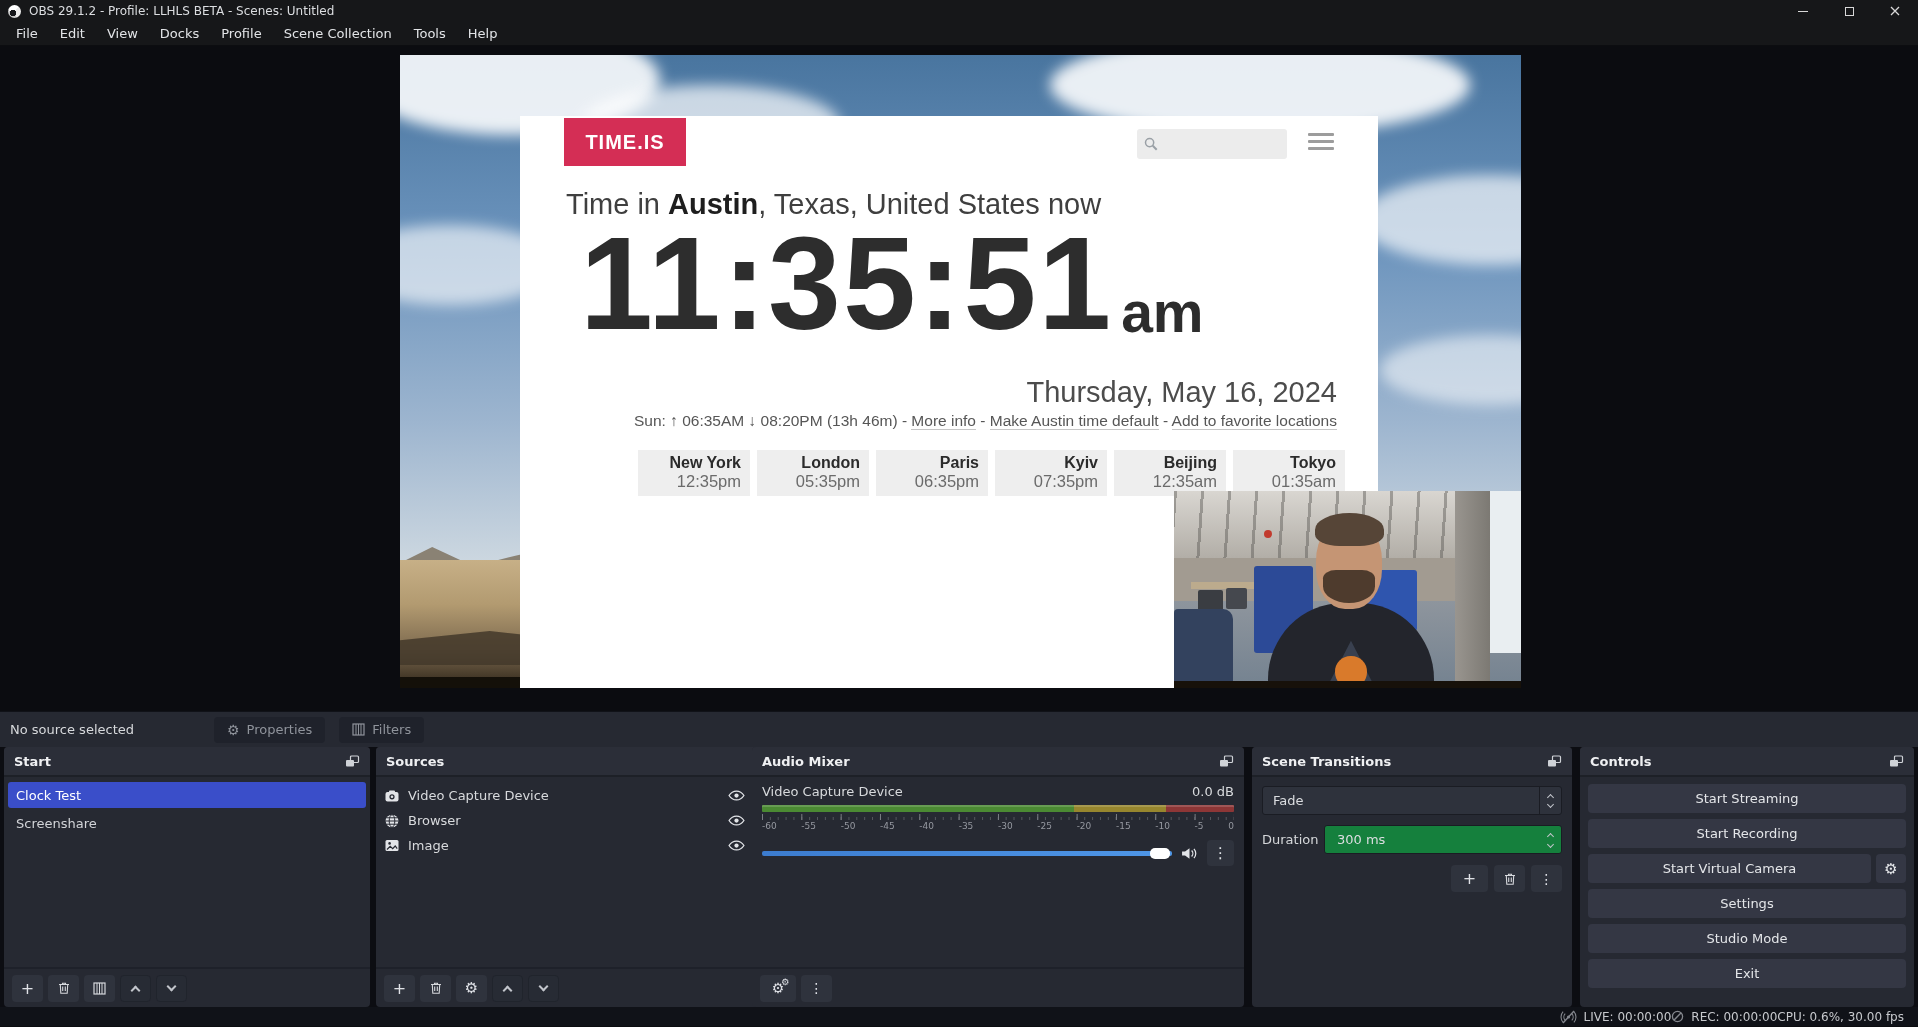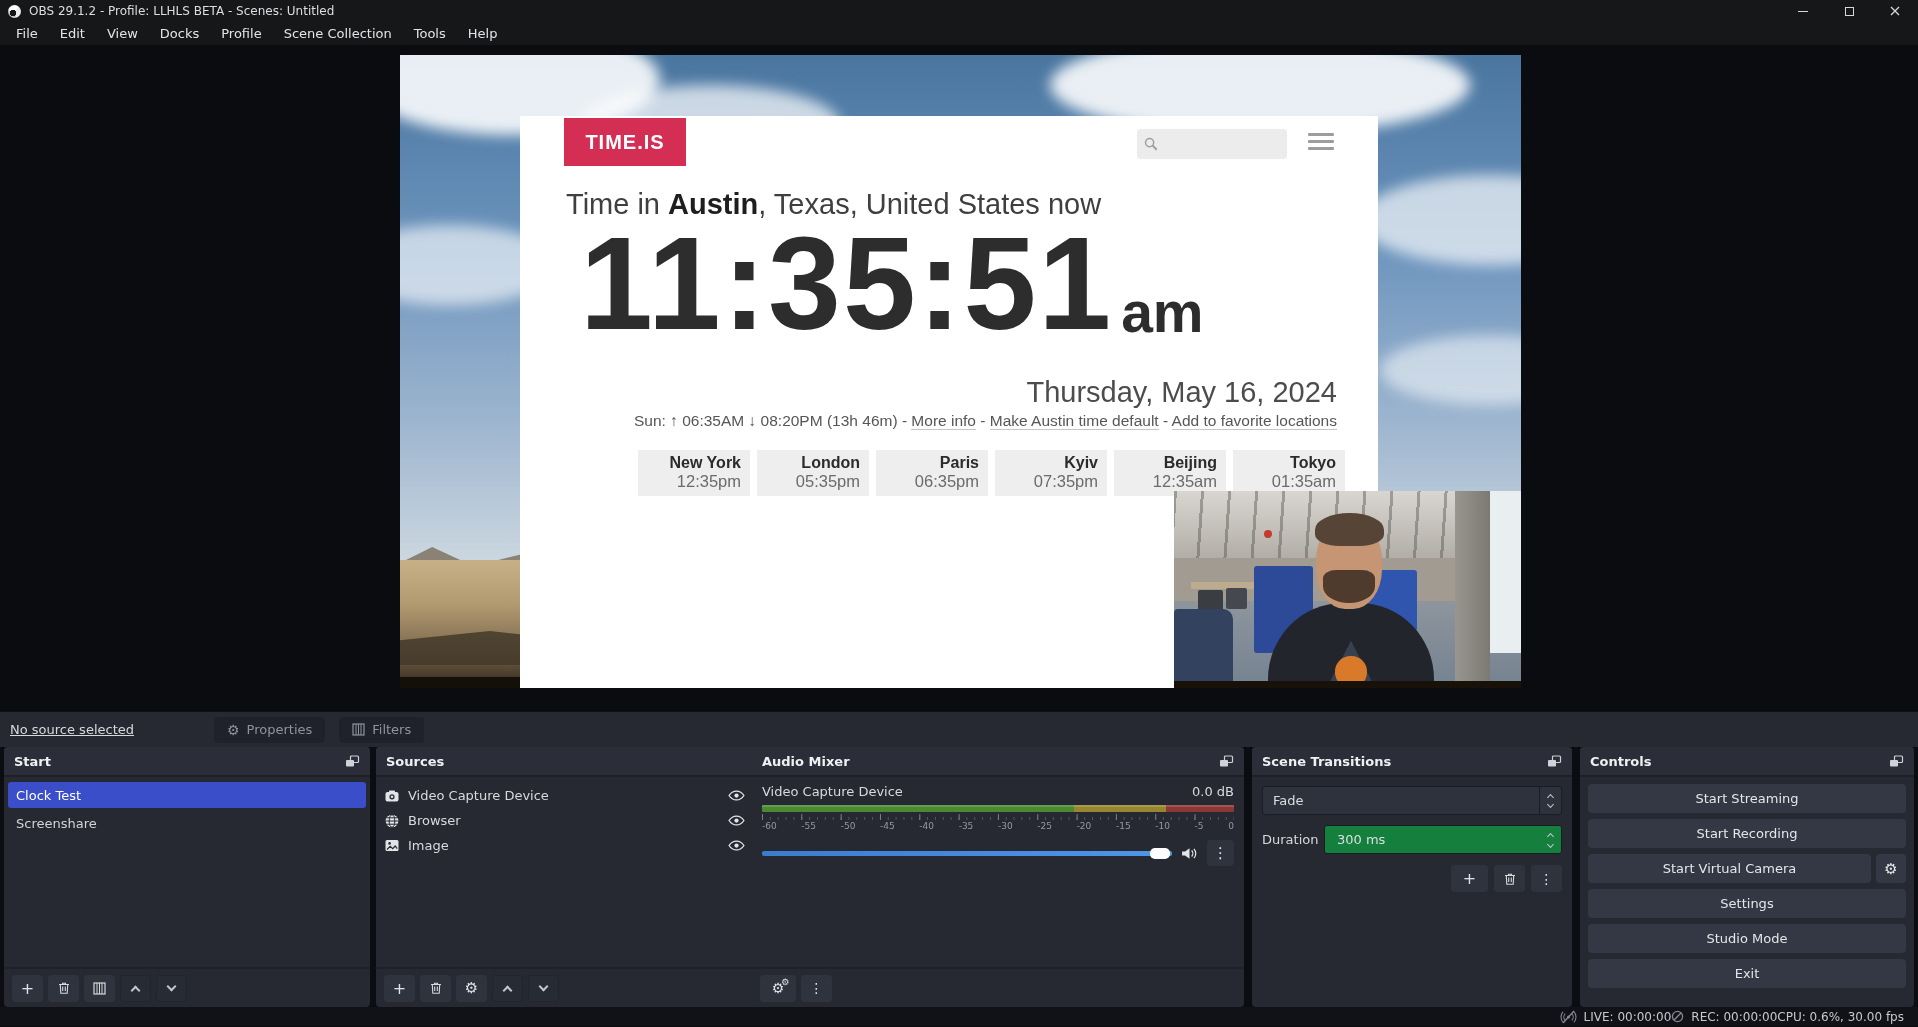--- a/index.html
+++ b/index.html
@@ -83,21 +83,21 @@
   .wc-body{left:27%;top:57%;width:48%;height:43%;background:#23252c;border-radius:45% 45% 0 0 / 90% 90% 0 0;}
   .wc-shirt{left:44%;top:76%;width:14%;height:24%;background:#39404f;clip-path:polygon(50% 0,0 100%,100% 100%);}
   .wc-logo{left:46.5%;top:84%;width:9%;height:16%;background:#d97a2b;border-radius:50%;}
   .wc-head{left:41%;top:14%;width:19%;height:46%;background:#c59574;border-radius:46% 46% 44% 44%;}
   .wc-hair{left:40.5%;top:11%;width:20%;height:17%;background:#564537;border-radius:50% 50% 35% 35%;}
   .wc-beard{left:43%;top:40%;width:15%;height:17%;background:#4e3b2d;border-radius:25% 25% 50% 50%;}
   .wc-bottom{left:0;right:0;bottom:0;height:7px;background:#17110a;}
 
   
   .srcbar{height:36px;background:#262932;display:flex;align-items:center;border-top:1px solid #101218;}
-  .src-status{font-size:13px;color:#d7d9dc;margin-left:10px;text-decoration:underline;}
+  .src-status{font-size:13px;color:#d7d9dc;margin-left:10px;}
   .src-buttons{display:flex;gap:14px;margin-left:80px;}
   .src-btn{display:flex;align-items:center;gap:7px;background:#1f222b;border-radius:4px;
     padding:5px 13px;font-size:13px;color:#8f939b;}
   .glyph{font-family:"DejaVu Sans",sans-serif;}
 
   
   .panels{position:relative;height:260px;background:#0c0d12;}
   .panel{position:absolute;top:0;height:260px;background:#262932;border-radius:4px;overflow:hidden;}
   .p-scenes{left:4px;width:366px;}
   .p-sources{left:376px;width:408px;}

